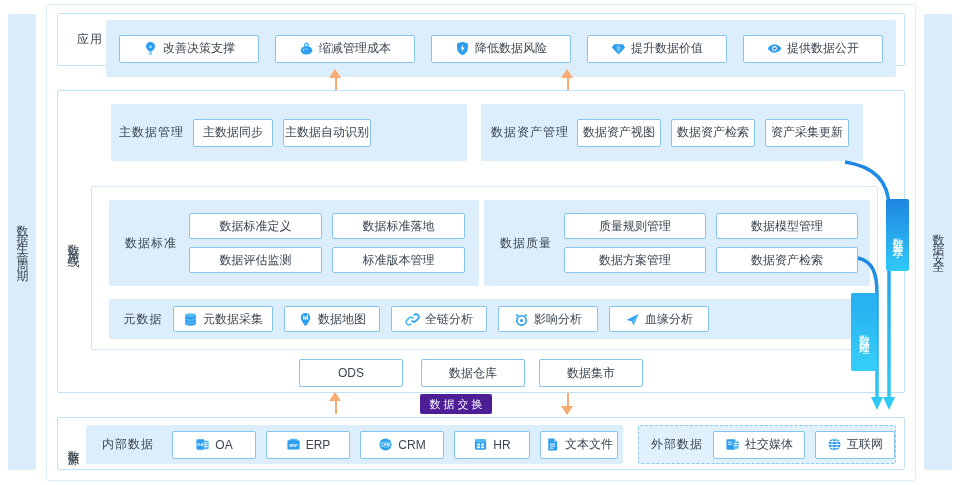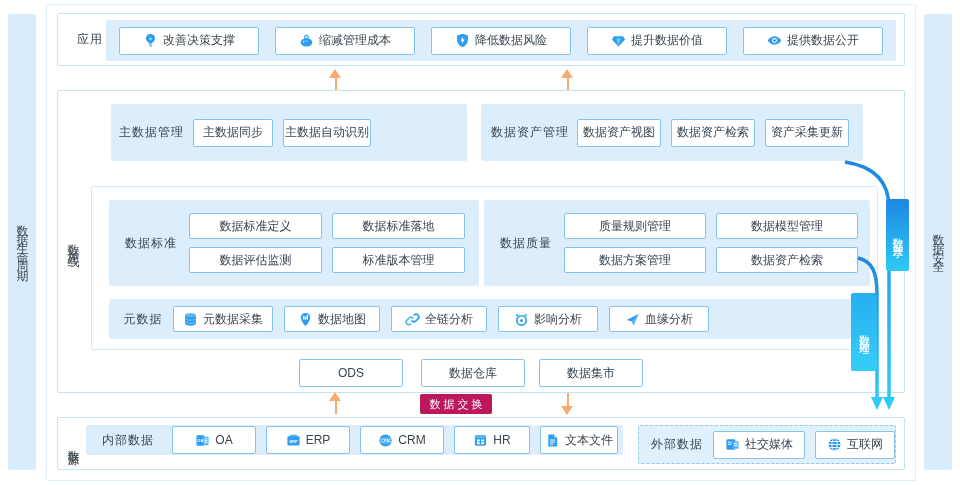--- a/index.html
+++ b/index.html
@@ -23,40 +23,40 @@
   .oarrow .stem{position:absolute;left:5.5px;width:2.5px;background:#f8ab70}
   .oarrow.up .stem{top:8px;bottom:0}
   .oarrow.up::before{content:"";position:absolute;left:0;top:0;border-left:6.5px solid transparent;border-right:6.5px solid transparent;border-bottom:9px solid #f8ab70}
   .oarrow.down .stem{top:0;bottom:8px}
   .oarrow.down::before{content:"";position:absolute;left:0;bottom:0;border-left:6.5px solid transparent;border-right:6.5px solid transparent;border-top:9px solid #f8ab70}
   .flow-overlay{position:absolute;left:0;top:0;z-index:3;pointer-events:none}
   .flow-tag{position:absolute;color:#fff;display:flex;align-items:center;justify-content:center;border-radius:2px;z-index:5}
   .flow-tag .tagtext{writing-mode:vertical-rl;text-orientation:upright;font-size:11px;letter-spacing:3px;color:#fff;white-space:nowrap}
   .share-tag{left:886px;top:199px;width:23px;height:72px;background:linear-gradient(180deg,#1e86e2,#2fc9f6)}
   .process-tag{left:851px;top:293px;width:26px;height:78px;background:linear-gradient(180deg,#27aef0,#35cef7)}
-  .exchange-badge{position:absolute;left:420px;top:394px;width:72px;height:20px;background:#be185d;color:#fff;font-size:11px;letter-spacing:3px;display:flex;align-items:center;justify-content:center;padding-left:3px;border-radius:2px;z-index:5}
+  .exchange-badge{position:absolute;left:420px;top:394px;width:72px;height:20px;background:#4c1d95;color:#fff;font-size:11px;letter-spacing:3px;display:flex;align-items:center;justify-content:center;padding-left:3px;border-radius:2px;z-index:5}
   .storage-box{position:absolute;width:104px}
 </style>
 </head>
 <body>
 
 <div class="page">
 
   <div class="main-frame"></div>
 
   <div class="rail rail-left">
     <span class="vtext">数据生命周期</span>
   </div>
   <div class="rail rail-right">
     <span class="vtext">数据安全</span>
   </div>
 
   <div class="sect" style="left:57px;top:13px;width:848px;height:53px">
     <div class="sect-label" style="left:12px;top:0;height:100%;width:40px">应用</div>
-    <div class="panel" style="left:48px;top:6px;width:790px;height:41px;justify-content:space-between;padding:12px 13px">
+    <div class="panel" style="left:48px;top:6px;width:790px;height:57px;justify-content:space-between;padding:12px 13px">
       <div class="wbox" style="width:140px">
         <span class="icon">
             <svg viewBox="0 0 16 16">
               <path d="M8 1a4.7 4.7 0 0 0-2.7 8.6c.6.4 1 1 1.1 1.7h3.2c.1-.7.5-1.3 1.1-1.7A4.7 4.7 0 0 0 8 1z" fill="#2d9df0"></path>
               <circle cx="8" cy="6" r="1.6" fill="#8fd6fb"></circle>
               <rect x="6" y="12.1" width="4" height="1.1" rx=".55" fill="#5bbcf5"></rect>
               <rect x="6.6" y="13.8" width="2.8" height="1" rx=".5" fill="#5bbcf5"></rect>
             </svg>
           </span>
         <span>改善决策支撑</span>
@@ -231,21 +231,21 @@
     <span class="tagtext">数据共享</span>
   </div>
   <div class="flow-tag process-tag">
     <span class="tagtext">数据处理</span>
   </div>
 
   <div class="sect" style="left:57px;top:417px;width:848px;height:53px">
     <div class="sect-label" style="left:4px;top:0;height:100%;width:22px">
       <span class="vtext" style="letter-spacing:2px;font-size:11.5px">数据源</span>
     </div>
-    <div class="panel" style="left:28px;top:7px;width:537px;height:30px;padding-left:14px">
+    <div class="panel" style="left:28px;top:7px;width:537px;height:39px;padding-left:14px">
       <span class="plabel" style="width:56px;margin-right:16px">内部数据</span>
       <div class="wbox" style="width:84px;margin-right:10px">
         <span class="icon">
             <svg viewBox="0 0 16 16">
               <rect x="1.5" y="2.5" width="8.5" height="11" rx="1.2" fill="#2d9df0"></rect>
               <text x="5.7" y="9.8" font-size="4.6" fill="#fff" text-anchor="middle" font-weight="bold">OA</text>
               <rect x="8.6" y="4" width="5.9" height="9" rx="1" fill="#55b9f5"></rect>
               <rect x="9.8" y="5.8" width="3.5" height="1" fill="#fff"></rect>
               <rect x="9.8" y="7.8" width="3.5" height="1" fill="#fff"></rect>
               <rect x="9.8" y="9.8" width="3.5" height="1" fill="#fff"></rect>

